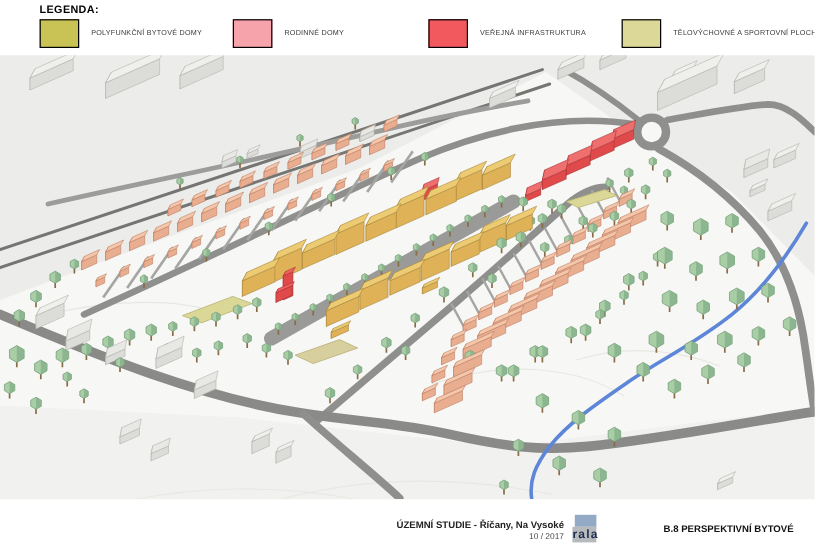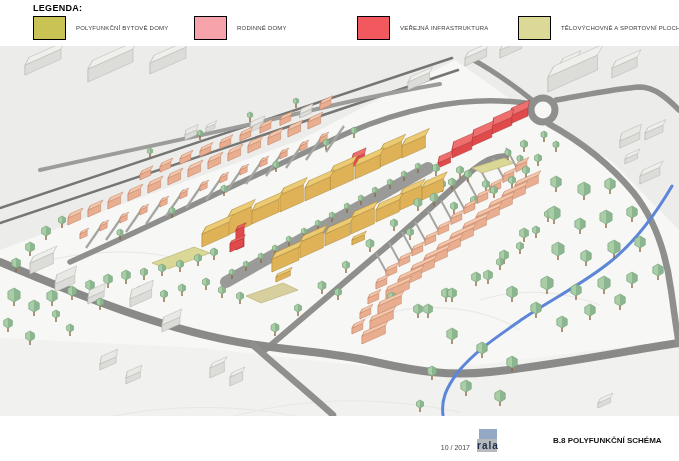--- a/index.html
+++ b/index.html
@@ -824,23 +824,24 @@
       <polygon points="500.0,390.0 505.2,393.0 505.2,399.0 500.0,402.0 500.0,396.0" fill="#85b089" opacity="0.8"></polygon>
       <polygon points="598.0,408.0 600.4,403.6 600.4,398.6 598.0,403.0" fill="#c9c9c6" stroke="#b2b2af" stroke-width="0.5" stroke-linejoin="round"></polygon>
       <polygon points="598.0,408.0 610.6,402.4 610.6,397.4 598.0,403.0" fill="#dcdcd9" stroke="#b2b2af" stroke-width="0.5" stroke-linejoin="round"></polygon>
       <polygon points="598.0,403.0 610.6,397.4 613.0,393.0 600.4,398.6" fill="#efefec" stroke="#b2b2af" stroke-width="0.5" stroke-linejoin="round"></polygon>
       <line x1="420" y1="412" x2="420" y2="404" stroke="#8b6b44" stroke-width="1.4"></line>
       <polygon points="420.0,400.0 423.5,402.0 423.5,406.0 420.0,408.0 416.5,406.0 416.5,402.0" fill="#a9cda5" stroke="#6d9b72" stroke-width="0.6" stroke-linejoin="round"></polygon>
       <polygon points="420.0,400.0 423.5,402.0 423.5,406.0 420.0,408.0 420.0,404.0" fill="#85b089" opacity="0.8"></polygon>
     </svg>
 
   <div class="titleblock">
+    <div class="project-title">ÚZEMNÍ STUDIE - Říčany, Na Vysoké</div>
     <div class="project-date">10 / 2017</div>
     <div class="logo">
       <div class="logo-blue"></div>
       <div class="logo-band">
         <span class="logo-text">rala</span>
       </div>
     </div>
-    <div class="sheet-title">B.8 POLYFUNKČNÍ SCHÉMA</div>
+    <div class="sheet-title">B.8 PERSPEKTIVNÍ BYTOVÉ</div>
   </div>
 
 </div>
 
 </body></html>

